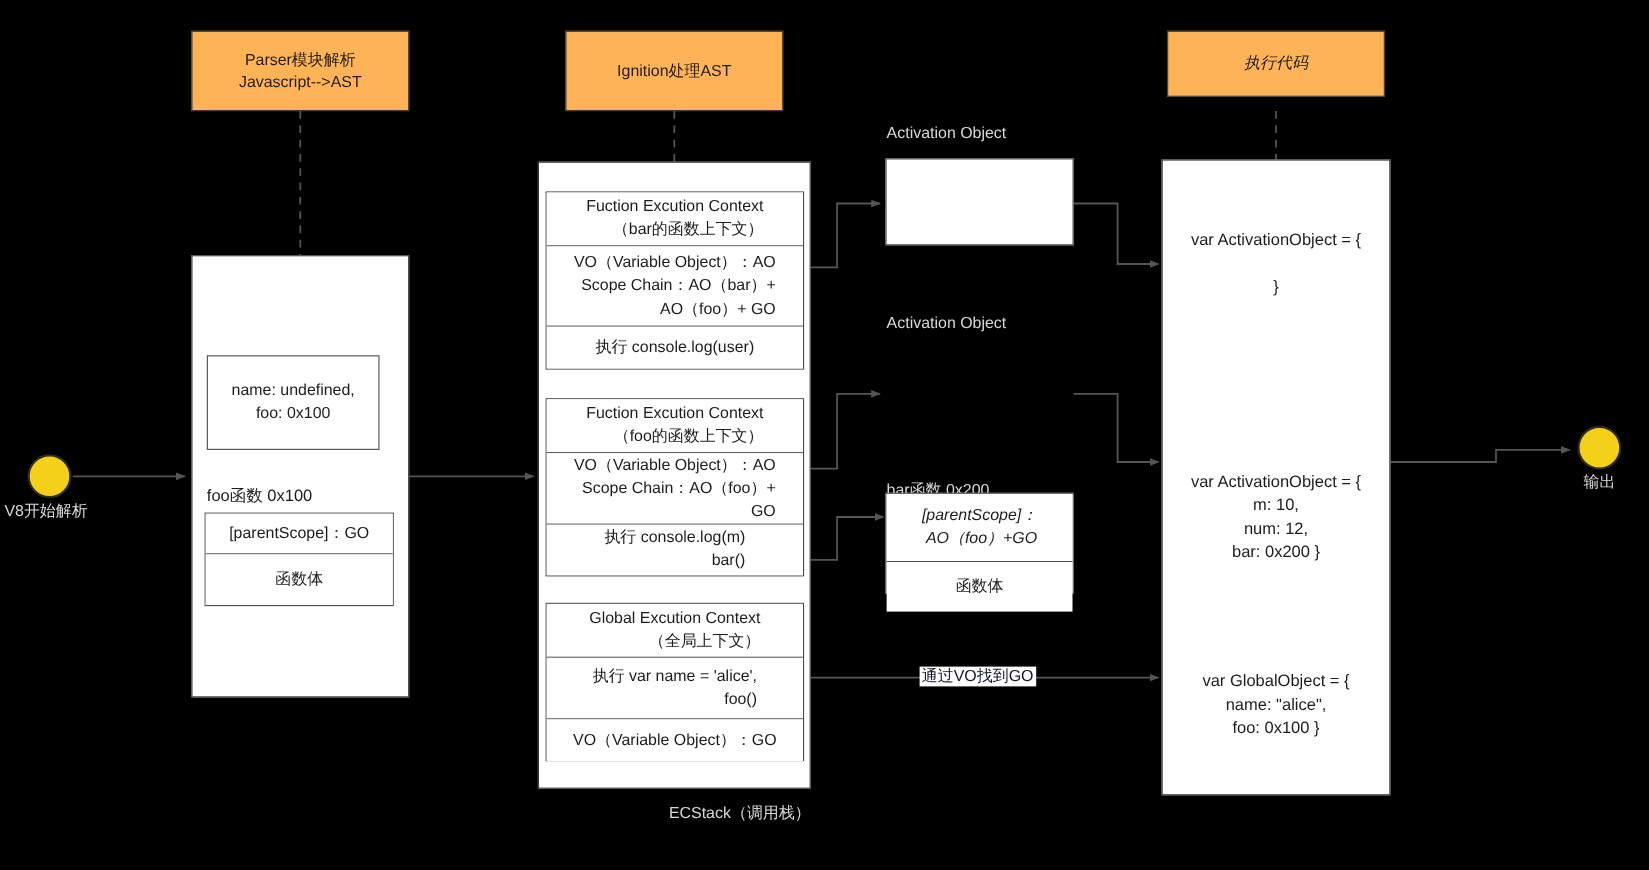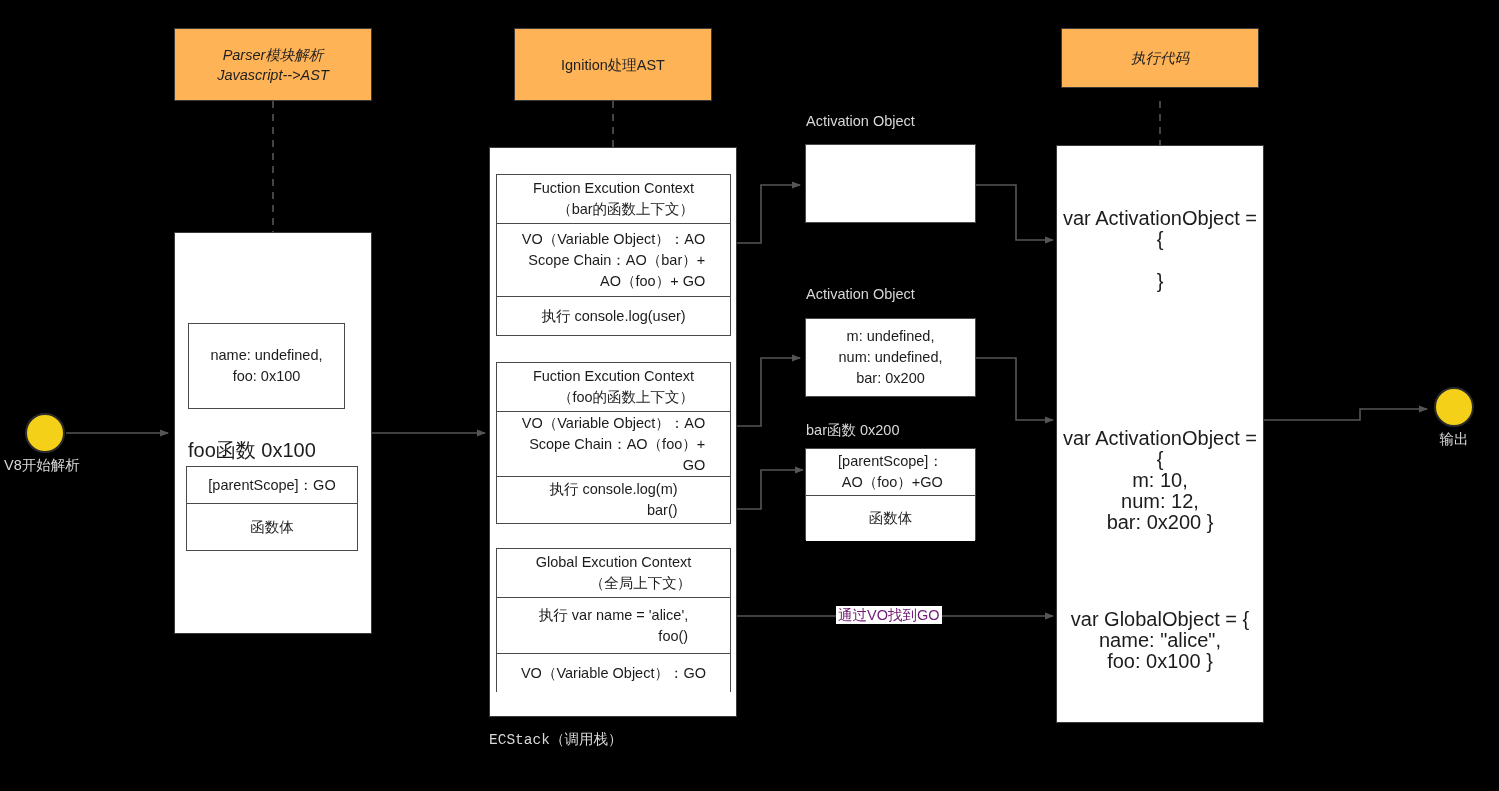--- a/index.html
+++ b/index.html
@@ -30,33 +30,33 @@
     border-bottom:1.3px solid #4a4a4a;background:#fff;color:#1c1c1c;
     display:flex;align-items:center;justify-content:center;text-align:right;
     font-size:14.5px;line-height:21px;white-space:pre-line;box-sizing:border-box;
   }
   .group .row:last-child{border-bottom:none;}
 
   
   .cap{color:#d8d8d8;font-size:14.5px;line-height:18px;white-space:pre;}
 
   
-  .ptxt{color:#1c1c1c;font-size:20px;line-height:21px;white-space:pre-line;
+  .ptxt{color:#1c1c1c;font-size:15px;line-height:21px;white-space:pre-line;
         text-align:center;}
   .ptxt.left{text-align:left;}
 
   
   .dot{border-radius:50%;background:#F5D018;border:2px solid #2b2b2b;}
 
   
   #wires{position:absolute;left:0;top:0;width:1499px;height:791px;pointer-events:none;}
 
   
   .chip{
-    background:#ffffff;color:#701a75;font-size:14.5px;line-height:18px;
+    background:#ffffff;color:#0f172a;font-size:14.5px;line-height:18px;
     padding:1px 2px;white-space:pre;
   }
 </style>
 </head>
 <body>
 
 <div id="stage">
 
   <svg id="wires" viewBox="0 0 1499 791">
     <defs>
@@ -83,21 +83,21 @@
       <path d="M976,358 L1016,358 L1016,420 L1053,420" marker-end="url(#ah)"></path>
 
       <path d="M732,509 L761,509 L761,470 L803,470" marker-end="url(#ah)"></path>
 
       <line x1="732" y1="616" x2="1053" y2="616" marker-end="url(#ah)"></line>
 
       <path d="M1264,420 L1360,420 L1360,409 L1427,409" marker-end="url(#ah)"></path>
     </g>
   </svg>
 
-  <div class="abs hdr" style="left:174px;top:28px;width:198px;height:73px;font-style:italic;">Parser模块解析
+  <div class="abs hdr" style="left:174px;top:28px;width:198px;height:73px;">Parser模块解析
 Javascript--&gt;AST</div>
 
   <div class="abs hdr" style="left:514px;top:28px;width:198px;height:73px;">Ignition处理AST</div>
 
   <div class="abs hdr" style="left:1061px;top:28px;width:198px;height:60px;font-style:italic;">执行代码</div>
 
   <div class="abs dot" style="left:25px;top:413px;width:40px;height:40px;"></div>
   <div class="abs cap" style="left:4px;top:456px;width:120px;">V8开始解析</div>
 
   <div class="abs panel" style="left:174px;top:232px;width:198px;height:402px;"></div>
@@ -136,33 +136,30 @@
   </div>
 
   <div class="abs group" style="left:496px;top:548px;width:235px;height:144px;">
     <div class="row" style="height:49px;">Global Excution Context
 （全局上下文）</div>
     <div class="row" style="height:56px;">执行 var name = 'alice',
 foo()</div>
     <div class="row" style="height:38px;">VO（Variable Object）：GO</div>
   </div>
 
-  <div class="abs cap" style="left:489px;top:731px;width:248px;text-align:left;font-family:Liberation Mono, monospace;">ECStack（调用栈）</div>
+  <div class="abs cap" style="left:489px;top:731px;width:248px;text-align:right;">ECStack（调用栈）</div>
 
   <div class="abs cap" style="left:806px;top:112px;width:220px;">Activation Object</div>
   <div class="abs cell" style="left:805px;top:144px;width:171px;height:79px;"></div>
 
   <div class="abs cap" style="left:806px;top:285px;width:220px;">Activation Object</div>
-  <div class="abs cell" style="left:805px;top:318px;width:171px;height:79px;">m: undefined,
-num: undefined,
-bar: 0x200</div>
 
-  <div class="abs cap" style="left:806px;top:421px;width:220px;">bar函数 0x200</div>
+  <div class="abs cap" style="left:806px;top:437px;width:220px;">bar函数 0x200</div>
   <div class="abs group" style="left:805px;top:448px;width:171px;height:92px;">
-    <div class="row" style="height:47px;">[parentScope]：
+    <div class="row" style="height:62px;font-style:italic;">[parentScope]：
 AO（foo）+GO</div>
     <div class="row" style="height:45px;">函数体</div>
   </div>
 
   <div class="abs" style="left:836px;top:606px;">
     <span class="chip">通过VO找到GO</span>
   </div>
 
   <div class="abs panel" style="left:1056px;top:145px;width:208px;height:578px;"></div>
 

